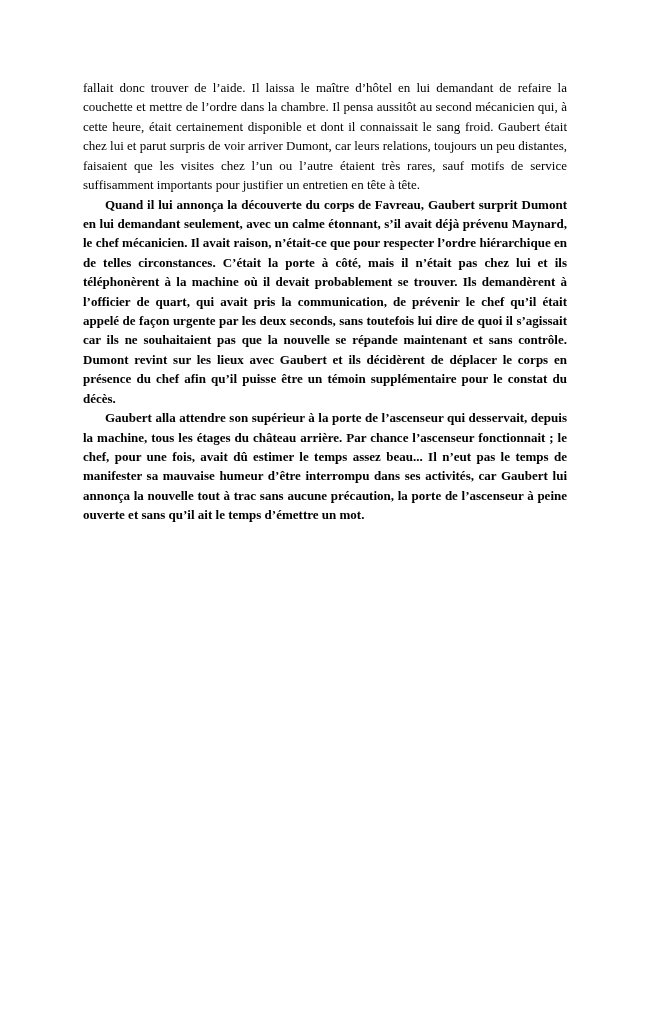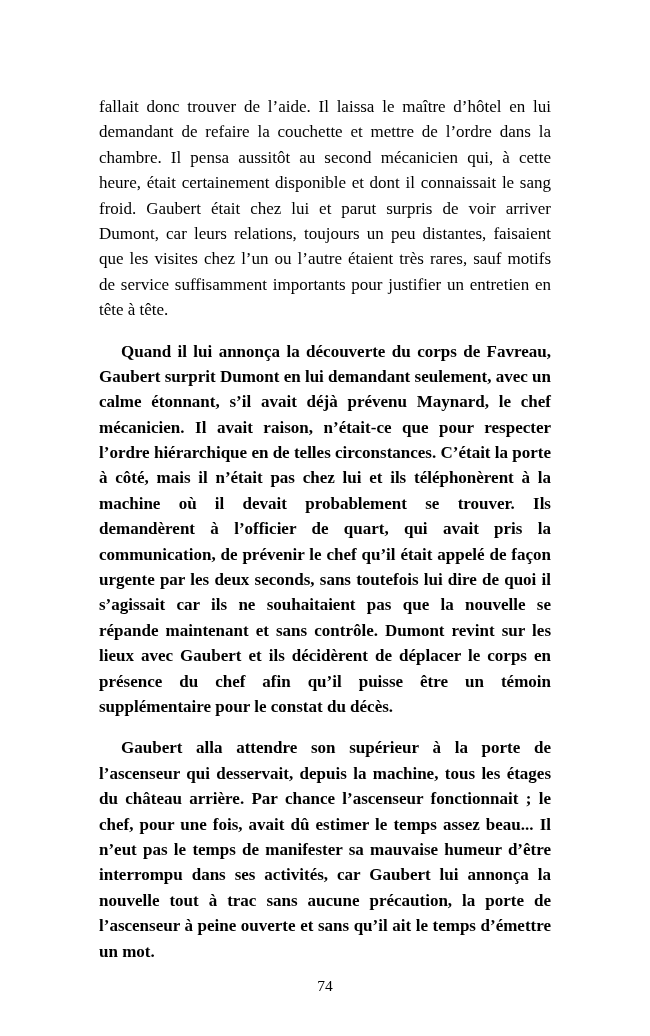--- a/index.html
+++ b/index.html
@@ -21,22 +21,22 @@
     background: #ffffff;
     box-sizing: border-box;
   }
   .text-block {
     position: absolute;
     left: 83px;
     top: 78px;
     width: 484px;
   }
   .para {
-    margin: 16px;
-    font-size: 17px;
+    margin: 0;
+    font-size: 13px;
     line-height: 1.494;
     text-align: justify;
     text-justify: inter-word;
     hyphens: none;
   }
   .para.indent {
     text-indent: 22px;
     font-weight: bold;
   }
   .page-number {
@@ -51,14 +51,13 @@
 </style>
 </head>
 <body>
 
 <div class="page">
   <div class="text-block">
     <p class="para">fallait donc trouver de l’aide. Il laissa le maître d’hôtel en lui demandant de refaire la couchette et mettre de l’ordre dans la chambre. Il pensa aussitôt au second mécanicien qui, à cette heure, était certainement disponible et dont il connaissait le sang froid. Gaubert était chez lui et parut surpris de voir arriver Dumont, car leurs relations, toujours un peu distantes, faisaient que les visites chez l’un ou l’autre étaient très rares, sauf motifs de service suffisamment importants pour justifier un entretien en tête à tête.</p>
     <p class="para indent">Quand il lui annonça la découverte du corps de Favreau, Gaubert surprit Dumont en lui demandant seulement, avec un calme étonnant, s’il avait déjà prévenu Maynard, le chef mécanicien. Il avait raison, n’était-ce que pour respecter l’ordre hiérarchique en de telles circonstances. C’était la porte à côté, mais il n’était pas chez lui et ils téléphonèrent à la machine où il devait probablement se trouver. Ils demandèrent à l’officier de quart, qui avait pris la communication, de prévenir le chef qu’il était appelé de façon urgente par les deux seconds, sans toutefois lui dire de quoi il s’agissait car ils ne souhaitaient pas que la nouvelle se répande maintenant et sans contrôle. Dumont revint sur les lieux avec Gaubert et ils décidèrent de déplacer le corps en présence du chef afin qu’il puisse être un témoin supplémentaire pour le constat du décès.</p>
     <p class="para indent">Gaubert alla attendre son supérieur à la porte de l’ascenseur qui desservait, depuis la machine, tous les étages du château arrière. Par chance l’ascenseur fonctionnait ; le chef, pour une fois, avait dû estimer le temps assez beau... Il n’eut pas le temps de manifester sa mauvaise humeur d’être interrompu dans ses activités, car Gaubert lui annonça la nouvelle tout à trac sans aucune précaution, la porte de l’ascenseur à peine ouverte et sans qu’il ait le temps d’émettre un mot.</p>
   </div>
-  <div class="page-number">74</div>
 </div>
 
 </body></html>

